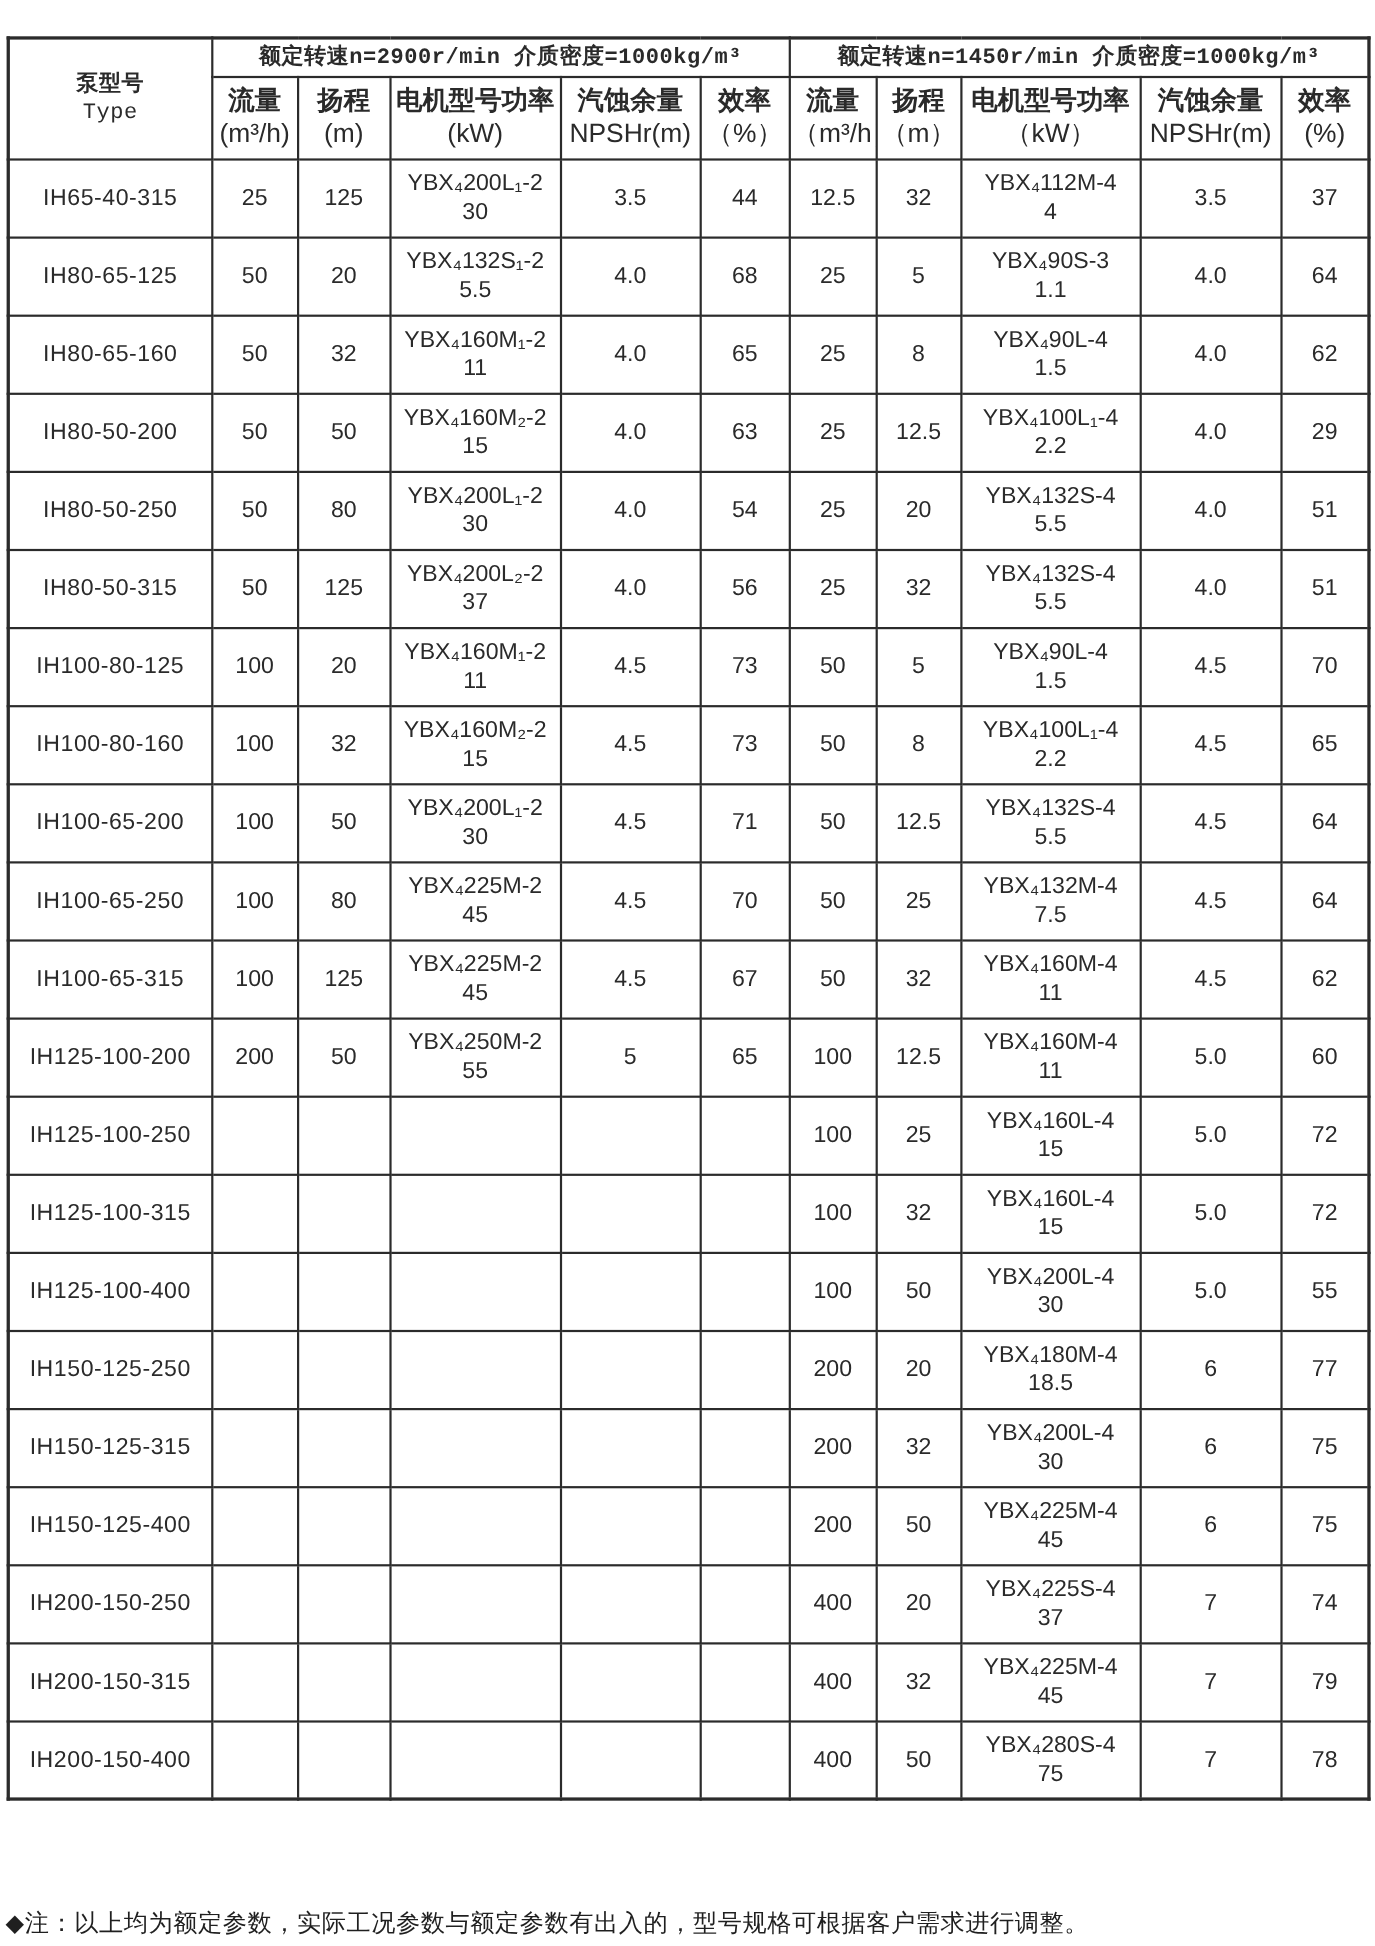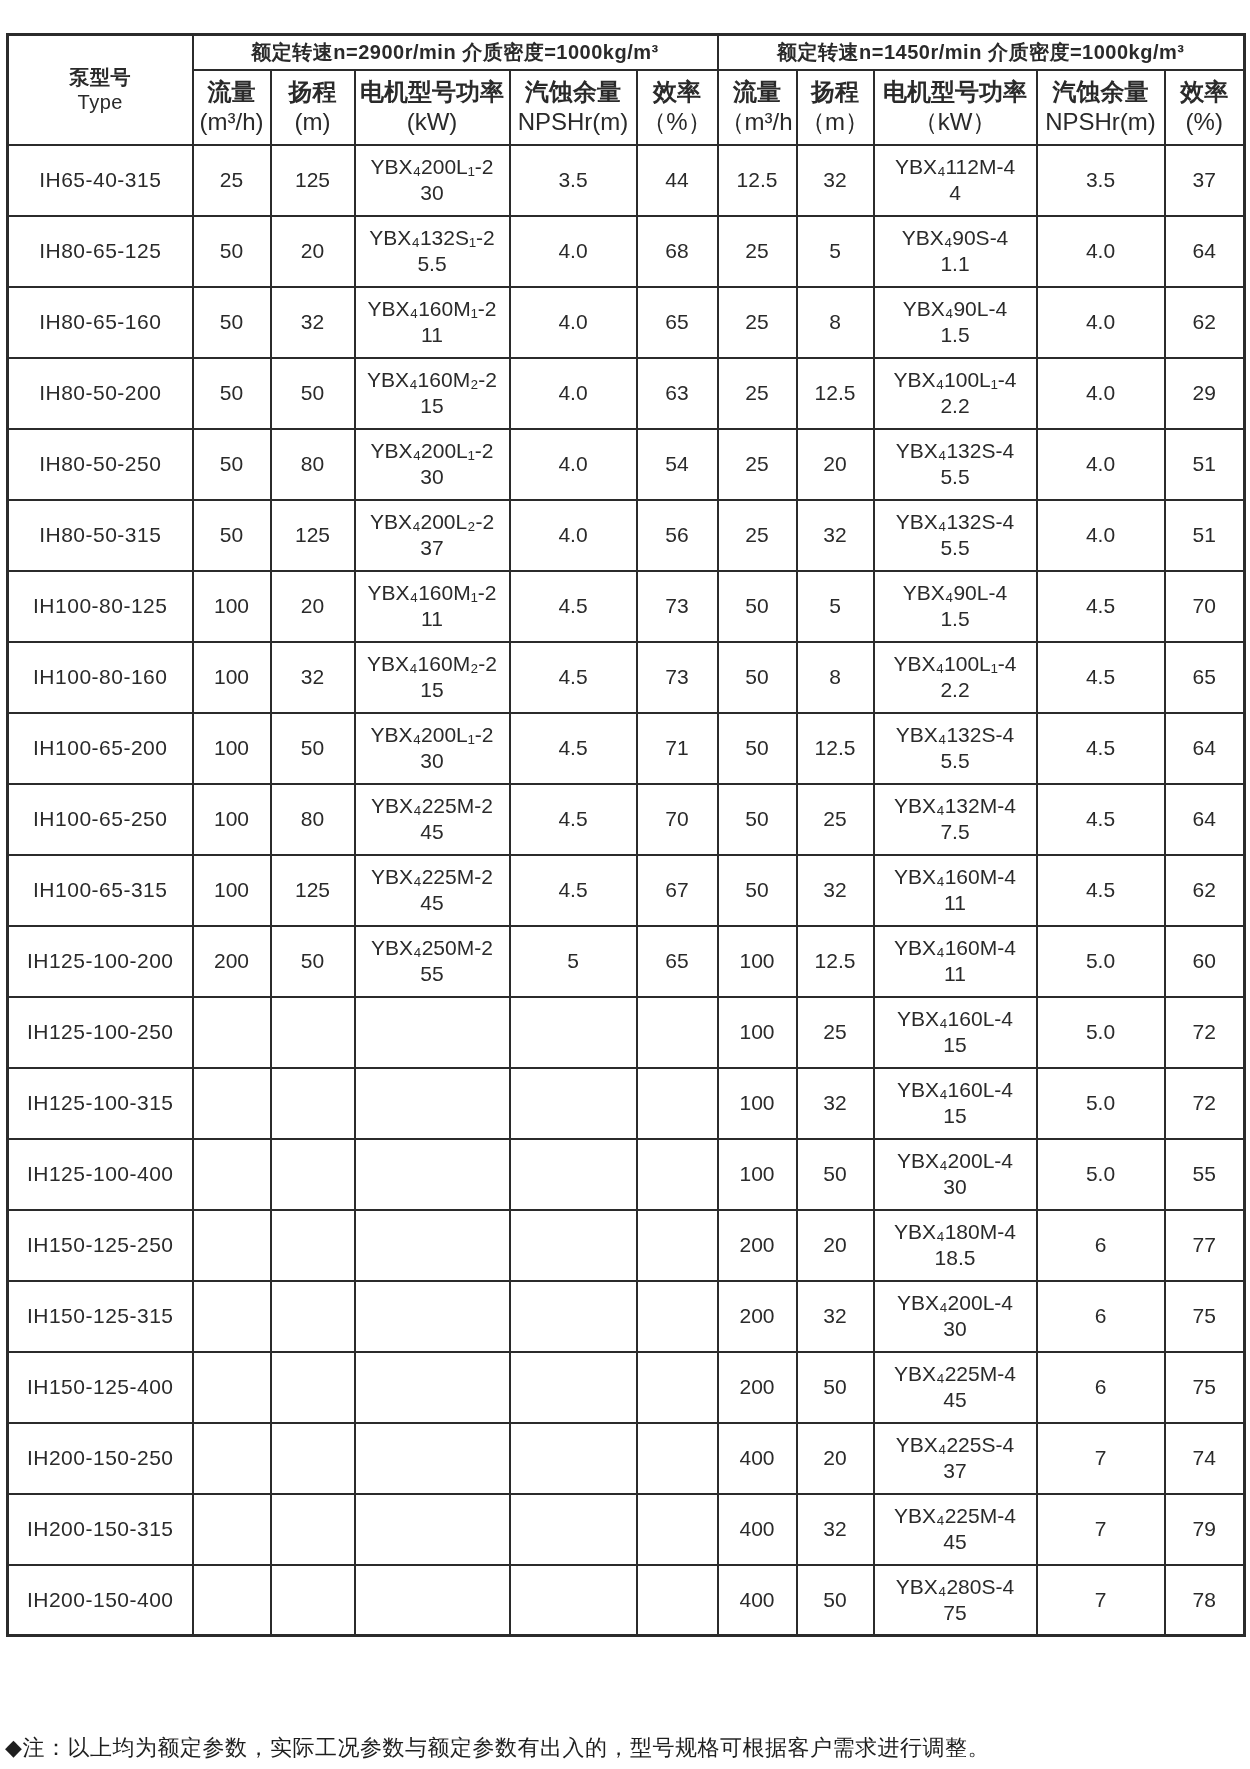--- a/index.html
+++ b/index.html
@@ -29,21 +29,21 @@
   table.spec th, table.spec td {
     border: 2px solid #2b2b2b;
     text-align: center;
     vertical-align: middle;
     padding: 0 2px;
     font-size: 21px;
     line-height: 1.25;
     overflow: hidden;
   }
   tr.group-row { height: 35px; }
-  tr.group-row th { font-size: 20px; font-weight: bold; letter-spacing: 0.5px; }
+  tr.group-row th { font-size: 20px; font-weight: bold; letter-spacing: 0.5px; font-family: Liberation Mono, monospace; }
   tr.sub-row { height: 75px; }
   tr.sub-row th { font-size: 24px; font-weight: bold; }
   tr.sub-row th .l2 { font-weight: normal; }
   th.corner { font-size: 21px; font-weight: bold; }
   th.corner .l2 { font-weight: normal; }
   tbody tr { height: 71px; }
   td.model-col { letter-spacing: 0.5px; }
   .motor-line1, .motor-line2 { display: block; }
   .footnote {
     position: absolute;
@@ -122,21 +122,21 @@
           <td>20</td>
           <td>
             <span class="motor-line1">YBX₄132S₁-2</span>
             <span class="motor-line2">5.5</span>
           </td>
           <td>4.0</td>
           <td>68</td>
           <td>25</td>
           <td>5</td>
           <td>
-            <span class="motor-line1">YBX₄90S-4</span>
+            <span class="motor-line1">YBX₄90S-3</span>
             <span class="motor-line2">1.1</span>
           </td>
           <td>4.0</td>
           <td>64</td>
         </tr>
         <tr>
           <td class="model-col">IH80-65-160</td>
           <td>50</td>
           <td>32</td>
           <td>

